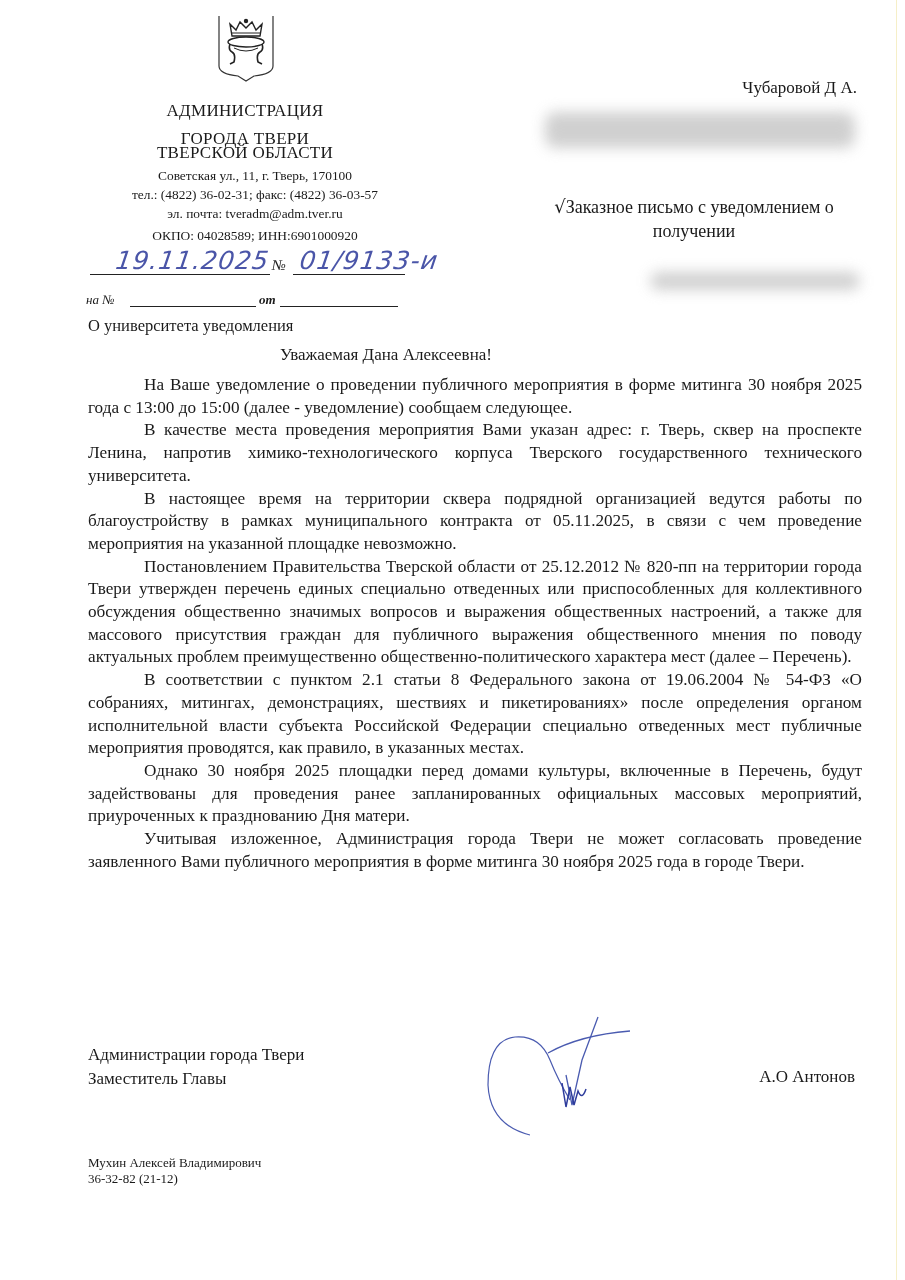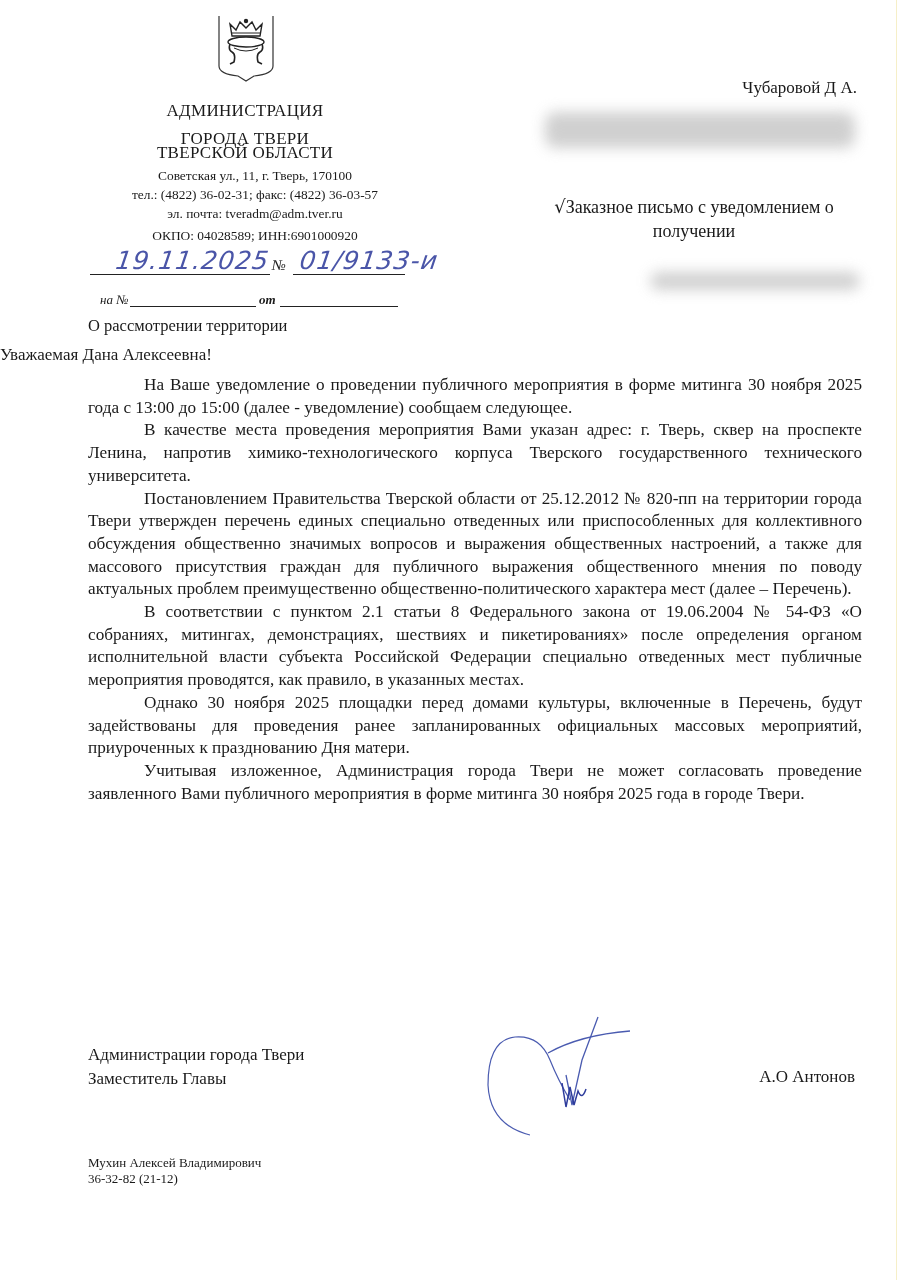--- a/index.html
+++ b/index.html
@@ -13,21 +13,21 @@
   .org1 { top: 100px; } .org2 { top: 128px; } .org3 { top: 142px; }
   .contact { left: 90px; width: 330px; text-align: center; font-size: 13.4px; line-height: 19px; }
   .c1 { top: 166px; } .c2 { top: 185px; } .c3 { top: 204px; } .c4 { top: 226px; }
   .line { border-bottom: 1px solid #222; height: 0; }
   .hand { font-family: "DejaVu Sans", sans-serif; font-style: italic; color: #4a55a8; font-size: 25px; letter-spacing: 1px; transform: skewX(-8deg); }
   .label-it { font-style: italic; font-size: 13px; }
   .subject { left: 88px; top: 316px; font-size: 16.5px; }
   .recipient { right: 48px; top: 78px; font-size: 17px; }
   .blur { background: #c8c8c8; filter: blur(7px); border-radius: 10px; opacity: 0.85; }
   .delivery { left: 527px; top: 195px; width: 334px; font-size: 18px; line-height: 24px; text-align: center; }
-  .greeting { left: 0; width: 772px; top: 345px; font-size: 17px; }
+  .greeting { left: 0; width: 772px; top: 345px; text-align: center; font-size: 17px; }
   .body-text { left: 88px; top: 374px; width: 774px; font-size: 17.2px; line-height: 22.7px; }
   .body-text p { margin: 0; text-align: justify; text-indent: 56px; }
   .sig-title { left: 88px; top: 1043px; font-size: 17px; line-height: 24px; }
   .sig-name { right: 50px; top: 1067px; font-size: 17px; }
   .signature { left: 470px; top: 1005px; width: 180px; height: 145px; }
   .executor { left: 88px; top: 1155px; font-size: 13px; line-height: 16px; }
   .edge { right: 8px; top: 0; width: 1px; height: 1280px; background: #f6efc8; }
 </style>
 </head>
 <body>
@@ -52,39 +52,40 @@
 <div class="abs contact c2">тел.: (4822) 36-02-31; факс: (4822) 36-03-57</div>
 <div class="abs contact c3">эл. почта: tveradm@adm.tver.ru</div>
 <div class="abs contact c4">ОКПО: 04028589; ИНН:6901000920</div>
 
 <div class="abs hand" style="left:116px; top:246px;">19.11.2025</div>
 <div class="abs line" style="left:90px; top:274px; width:180px;"></div>
 <div class="abs" style="left:272px; top:257px; font-size:15px; font-style:italic;">№</div>
 <div class="abs hand" style="left:300px; top:246px;">01/9133-и</div>
 <div class="abs line" style="left:293px; top:274px; width:112px;"></div>
 
-<div class="abs label-it" style="left:100px; top:292px;">на №</div>
+<div class="abs label-it" style="left:86px; top:292px;">на №</div>
 <div class="abs line" style="left:130px; top:306px; width:126px;"></div>
 <div class="abs label-it" style="left:259px; top:292px;font-weight:bold;">от</div>
 <div class="abs line" style="left:280px; top:306px; width:118px;"></div>
 
-<div class="abs subject">О рассмотрении территории</div>
+<div class="abs subject">О университета уведомления</div>
 
 <div class="abs recipient">Чубаровой Д А.</div>
 <div class="abs blur" style="left:545px; top:112px; width:310px; height:36px;"></div>
 <div class="abs delivery">
   <span style="font-family:'DejaVu Sans',sans-serif;">√</span><span>Заказное письмо с уведомлением о получении</span>
 </div>
 <div class="abs blur" style="left:650px; top:272px; width:210px; height:18px;"></div>
 
 <div class="abs greeting">Уважаемая Дана Алексеевна!</div>
 
 <div class="abs body-text">
   <p>На Ваше уведомление о проведении публичного мероприятия в форме митинга 30 ноября 2025 года с 13:00 до 15:00 (далее - уведомление) сообщаем следующее.</p>
   <p>В качестве места проведения мероприятия Вами указан адрес: г. Тверь, сквер на проспекте Ленина, напротив химико-технологического корпуса Тверского государственного технического университета.</p>
+  <p>В настоящее время на территории сквера подрядной организацией ведутся работы по благоустройству в рамках муниципального контракта от 05.11.2025, в связи с чем проведение мероприятия на указанной площадке невозможно.</p>
   <p>Постановлением Правительства Тверской области от 25.12.2012 № 820-пп на территории города Твери утвержден перечень единых специально отведенных или приспособленных для коллективного обсуждения общественно значимых вопросов и выражения общественных настроений, а также для массового присутствия граждан для публичного выражения общественного мнения по поводу актуальных проблем преимущественно общественно-политического характера мест (далее – Перечень).</p>
   <p>В соответствии с пунктом 2.1 статьи 8 Федерального закона от 19.06.2004 № 54-ФЗ «О собраниях, митингах, демонстрациях, шествиях и пикетированиях» после определения органом исполнительной власти субъекта Российской Федерации специально отведенных мест публичные мероприятия проводятся, как правило, в указанных местах.</p>
   <p>Однако 30 ноября 2025 площадки перед домами культуры, включенные в Перечень, будут задействованы для проведения ранее запланированных официальных массовых мероприятий, приуроченных к празднованию Дня матери.</p>
   <p>Учитывая изложенное, Администрация города Твери не может согласовать проведение заявленного Вами публичного мероприятия в форме митинга 30 ноября 2025 года в городе Твери.</p>
 </div>
 
 <div class="abs sig-title">
   <div>Администрации города Твери</div>
   <div>Заместитель Главы</div>
 </div>

